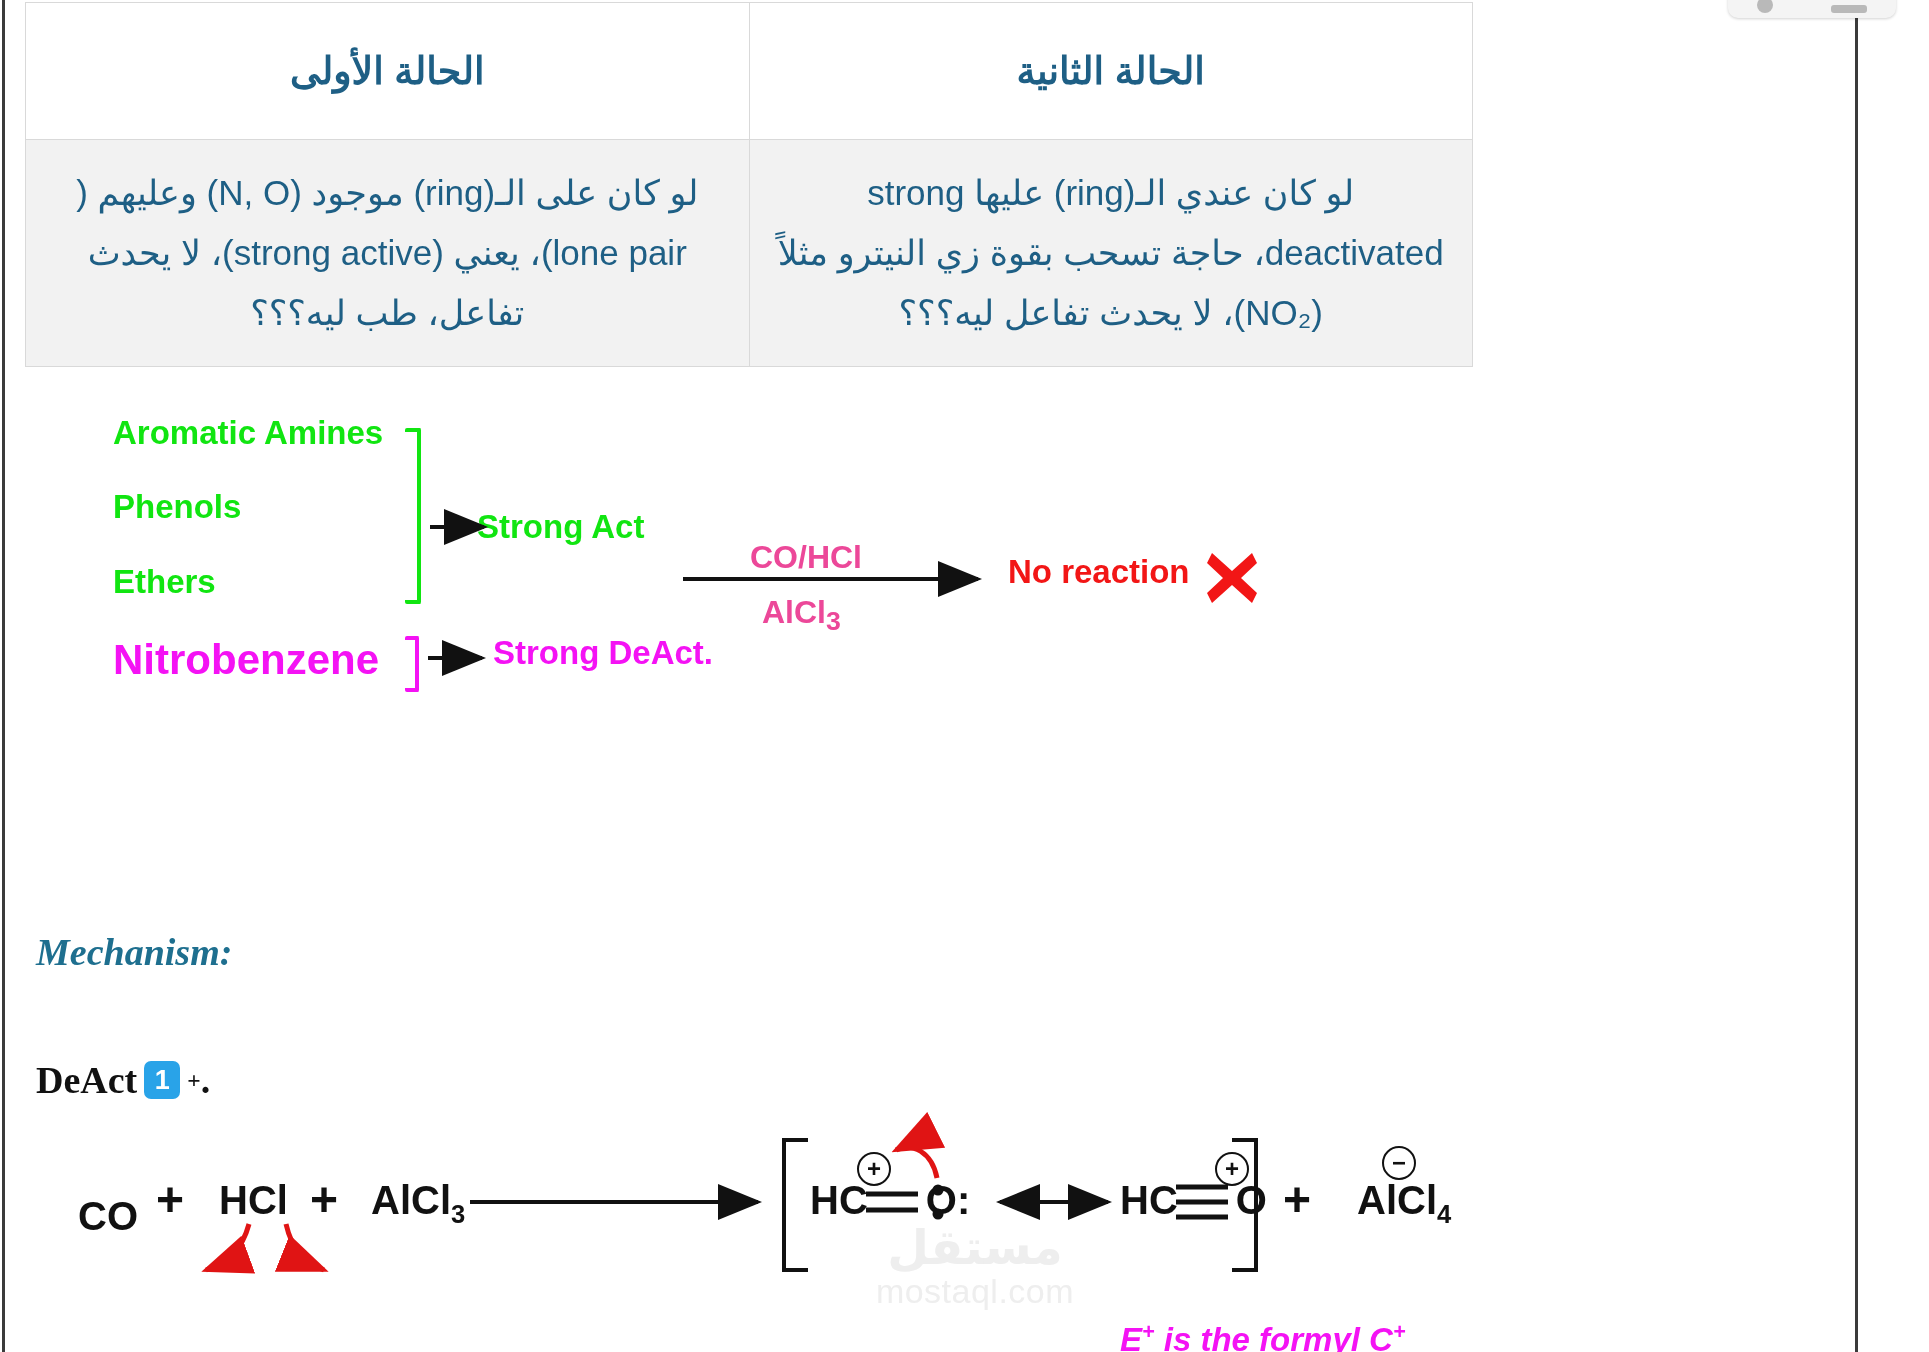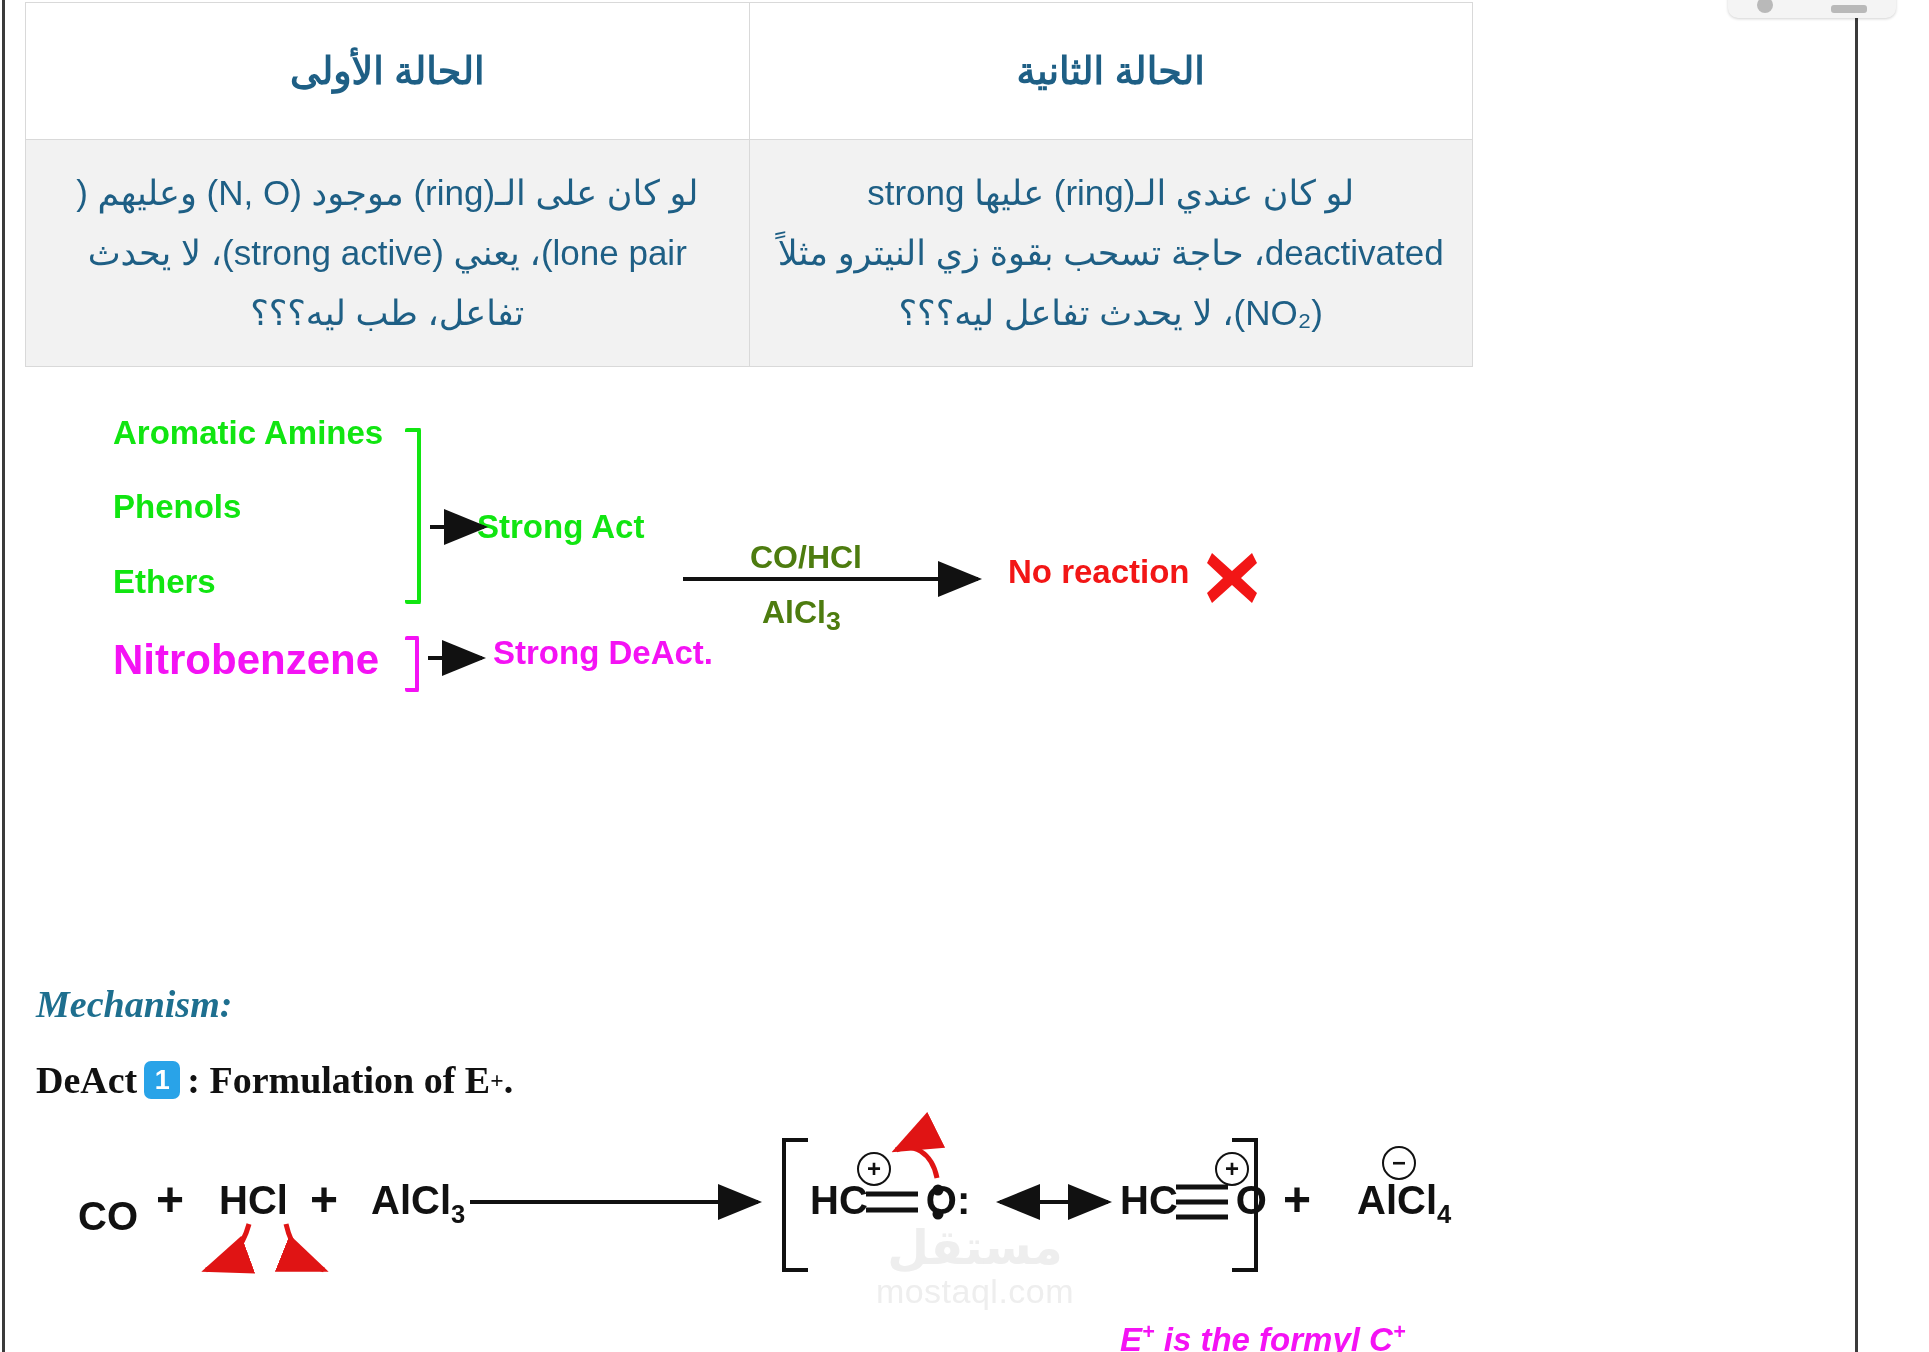--- a/index.html
+++ b/index.html
@@ -93,21 +93,21 @@
     width: 1600px; height: 330px;
   }
   .lbl {
     position: absolute;
     font-weight: bold;
     white-space: nowrap;
     font-family: "Liberation Sans", sans-serif;
   }
   .green { color: #11e511; }
   .magenta { color: #f412f4; }
-  .blue-lbl { color: #4d7c0f; }
+  .blue-lbl { color: #ec4899; }
   .red-lbl { color: #f21616; }
 
   .item-aromatic { left: 113px; top: 18px;  font-size: 33px; }
   .item-phenols  { left: 113px; top: 92px;  font-size: 33px; }
   .item-ethers   { left: 113px; top: 167px; font-size: 33px; }
   .item-nitro    { left: 113px; top: 240px; font-size: 42px; }
 
   .strong-act    { left: 477px; top: 112px; font-size: 33px; }
   .strong-deact  { left: 493px; top: 238px; font-size: 33px; }
 
@@ -131,21 +131,21 @@
   
   .x-mark {
     position: absolute;
     left: 1205px; top: 155px;
     width: 54px; height: 54px;
   }
 
   
   .mech-heading {
     position: absolute;
-    left: 36px; top: 982px;
+    left: 36px; top: 930px;
     font-family: "Liberation Serif", serif;
     font-style: italic;
     font-weight: bold;
     font-size: 38px;
     color: #1e6f8f;
   }
   .step-line {
     position: absolute;
     left: 36px; top: 1058px;
     font-family: "Liberation Serif", serif;
@@ -320,21 +320,21 @@
   <svg class="x-mark" viewBox="0 0 54 54">
     <path d="M7,2 L27,20 L47,2 L52,12 L36,27 L52,42 L47,52 L27,34 L7,52 L2,42 L18,27 L2,12 Z" fill="#f21616"></path>
   </svg>
 </div>
 
 <div class="mech-heading">Mechanism:</div>
 
 <div class="step-line">
   <span>DeAct</span>
   <span class="step-badge">1</span>
-  <span>: Formulation of E</span><sup>+</sup><span>.</span>
+  <sup>+</sup><span>.</span>
 </div>
 
 <div class="equation">
 
   <div class="eq-txt eq-co">CO</div>
   <div class="eq-txt eq-plus1">+</div>
   <div class="eq-txt eq-hcl">HCl</div>
   <div class="eq-txt eq-plus2">+</div>
   <div class="eq-txt eq-alcl3"><span>AlCl</span><sub>3</sub></div>
 

